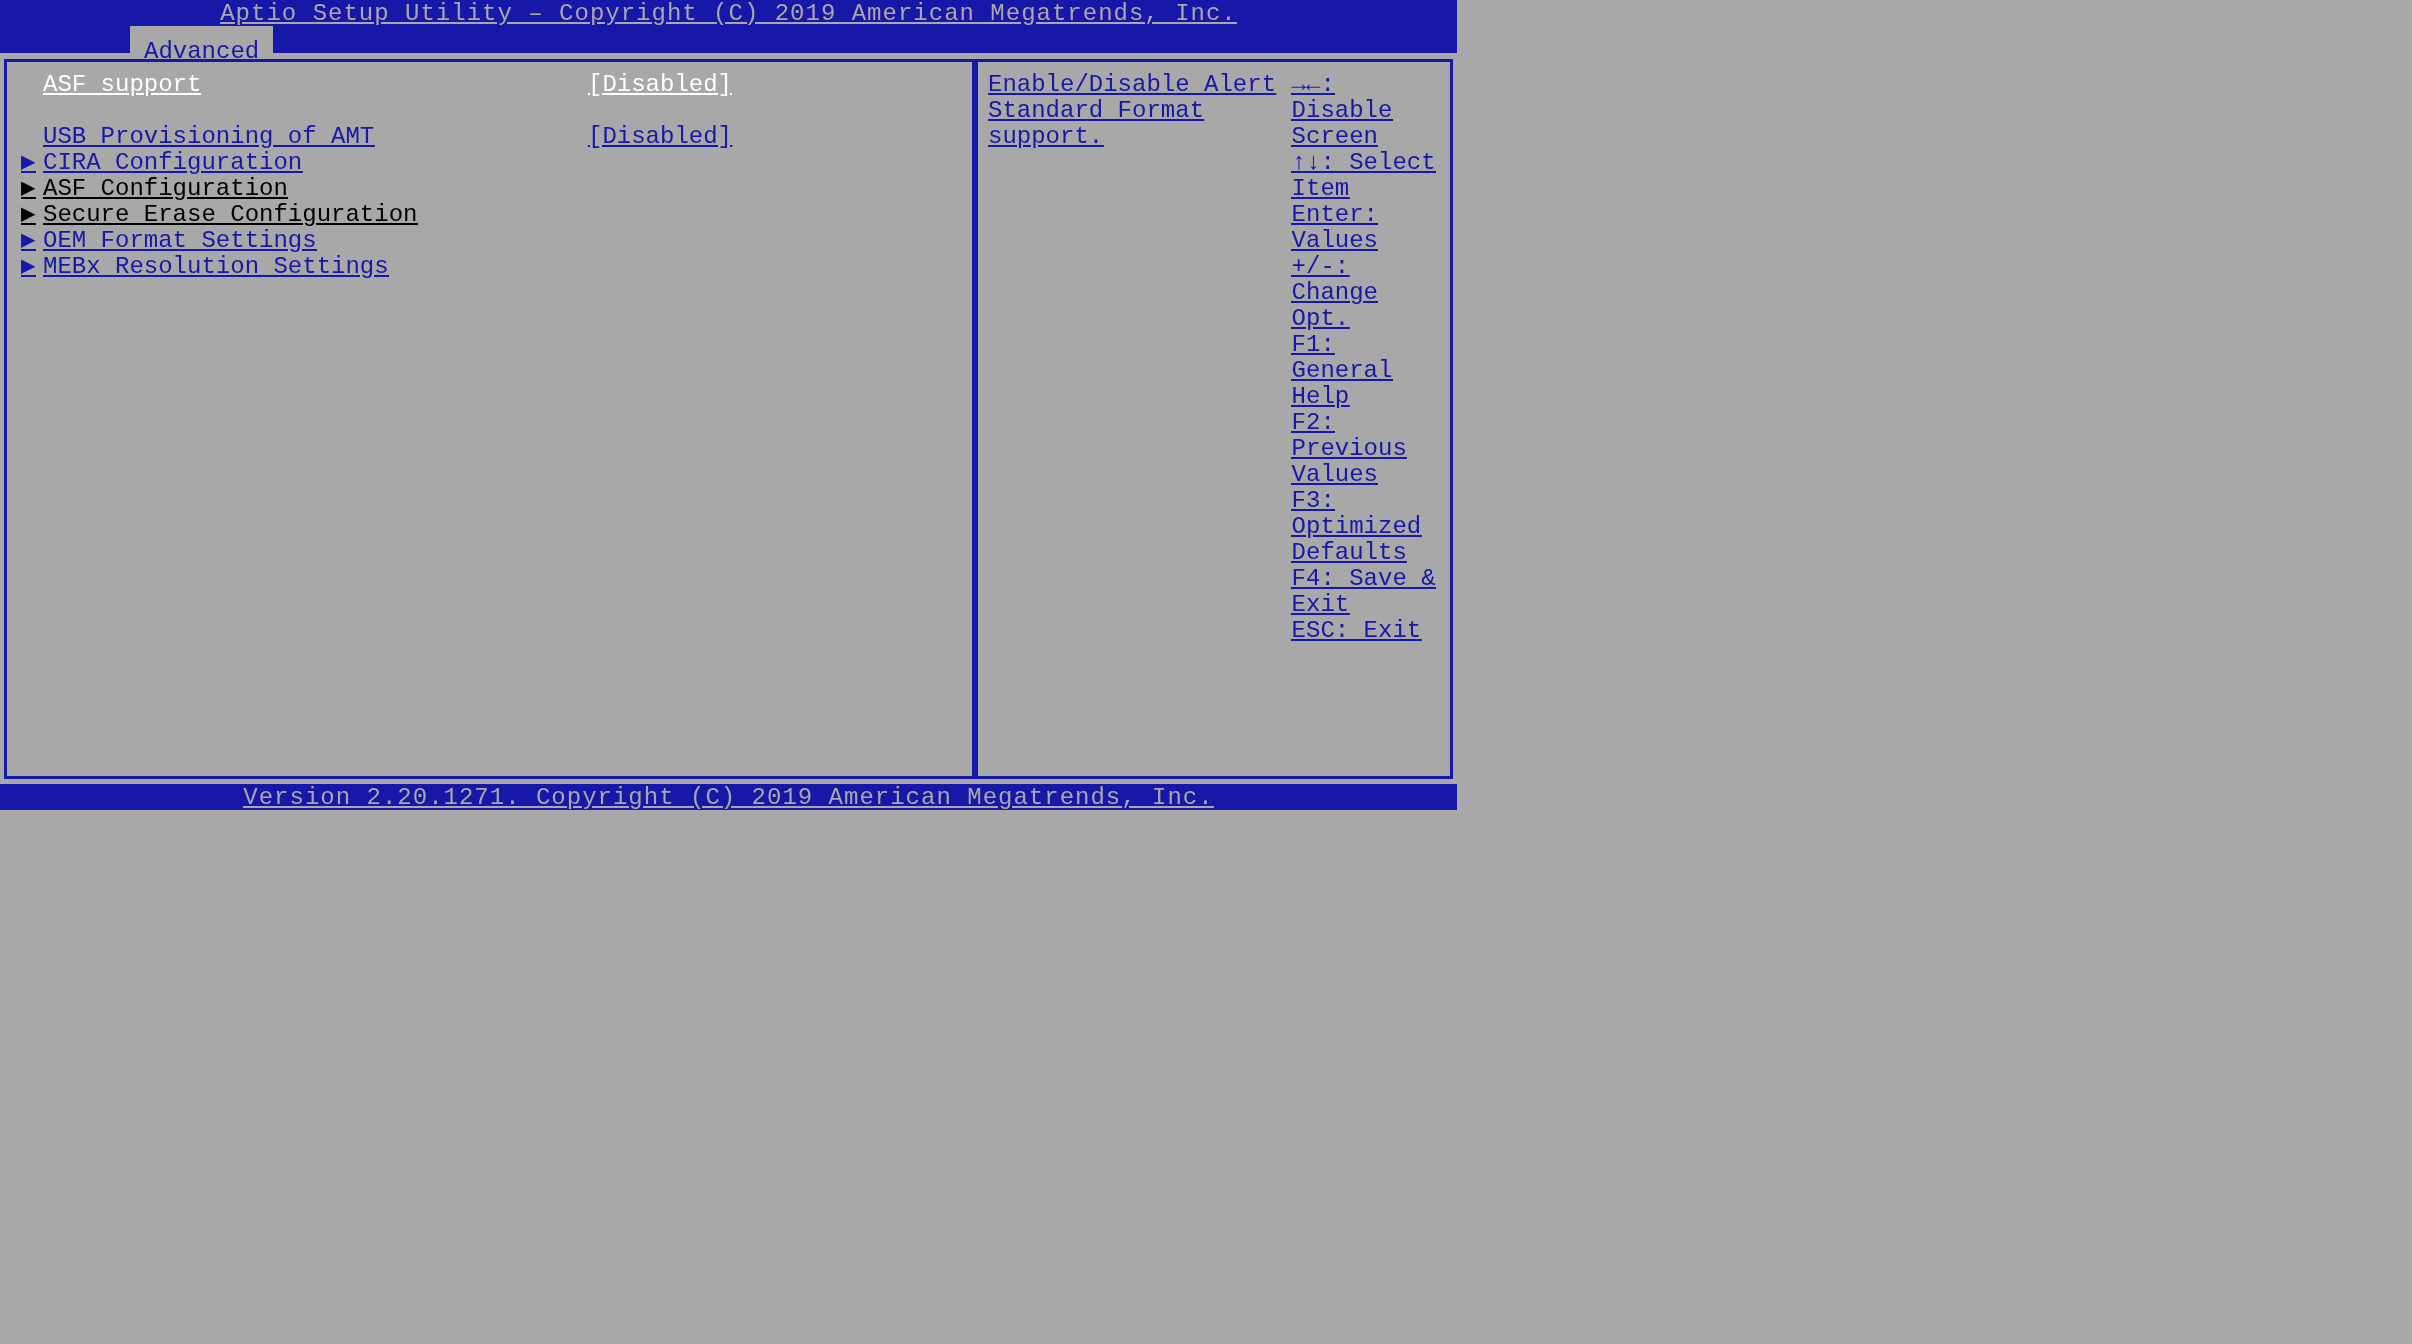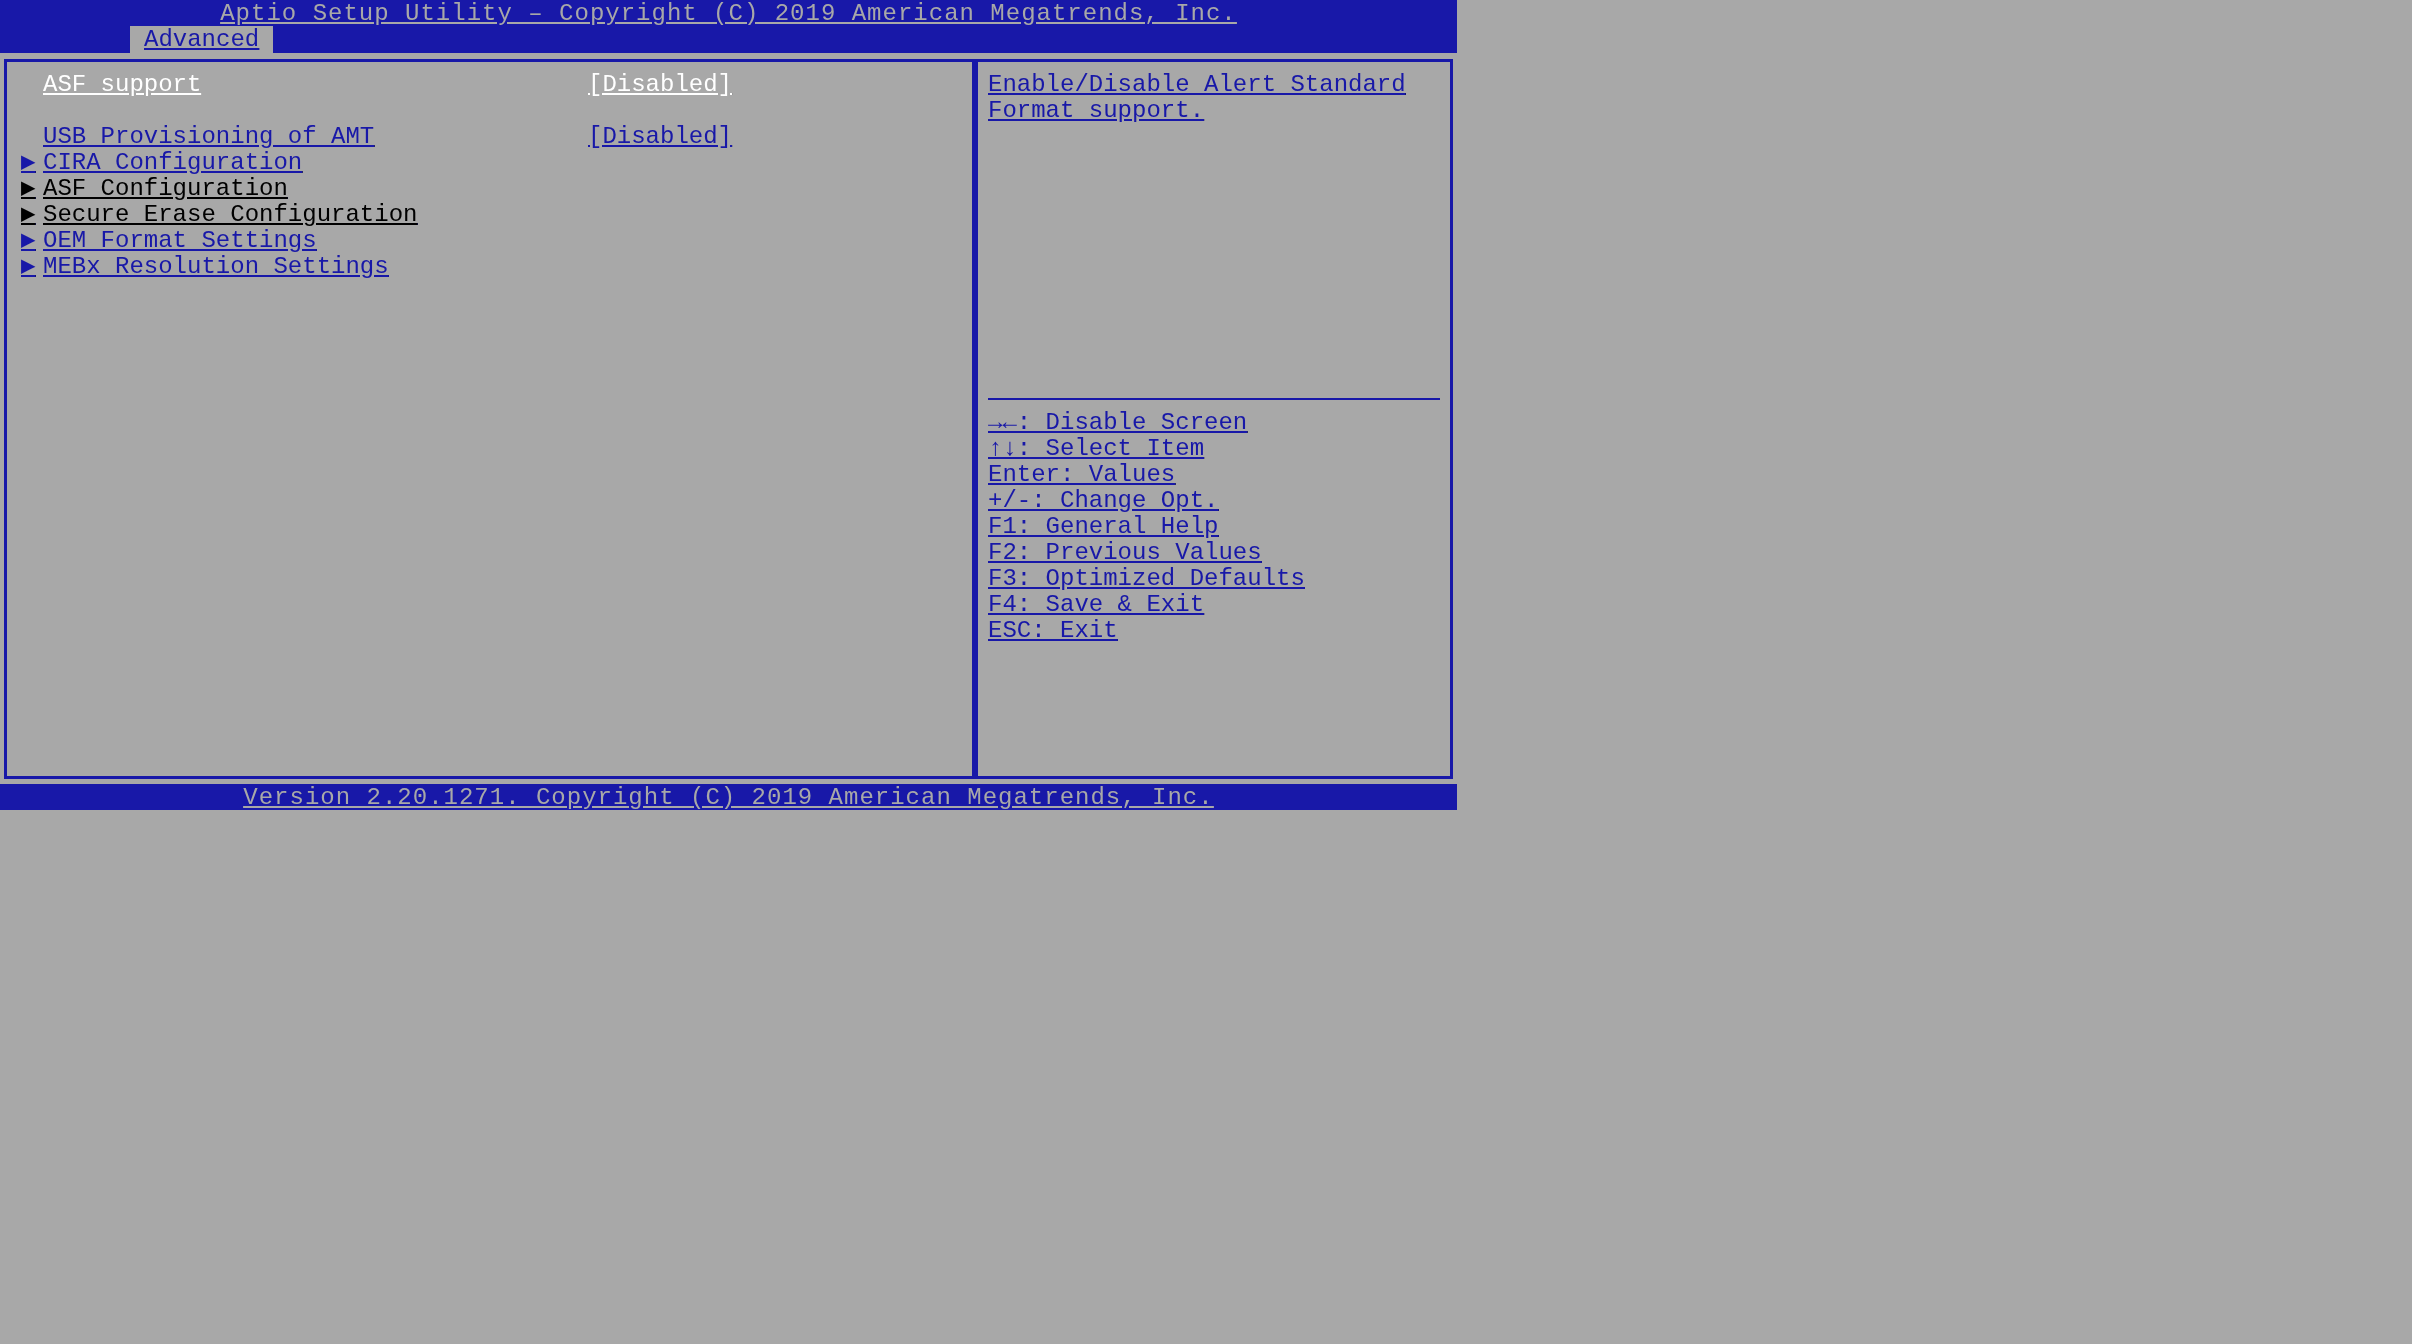--- a/index.html
+++ b/index.html
@@ -31,21 +31,21 @@
     background: #1818a8;
     height: 27px;
     position: relative;
   }
   .tab {
     position: absolute;
     left: 128px;
     top: 0;
     background: #a8a8a8;
     color: #1818a8;
-    padding: 0 14px;
+    padding: 12px 14px;
     height: 27px;
     line-height: 27px;
     border-left: 2px solid #1818a8;
     border-right: 2px solid #1818a8;
   }
   .main-area {
     display: flex;
     height: calc(100% - 26px - 27px - 27px);
     padding: 6px 4px 4px 4px;
     gap: 0;
@@ -56,21 +56,21 @@
     border: 3px solid #1818a8;
     padding: 10px 0 0 0;
     position: relative;
   }
   .right-panel {
     width: 478px;
     background: #a8a8a8;
     border: 3px solid #1818a8;
     padding: 10px 10px 0 10px;
     display: flex;
-    flex-direction: column;
+    flex-direction: row;
   }
   .menu-row {
     display: flex;
     height: 26px;
     line-height: 26px;
     color: #1818a8;
   }
   .menu-row.selected {
     color: #ffffff;
   }

